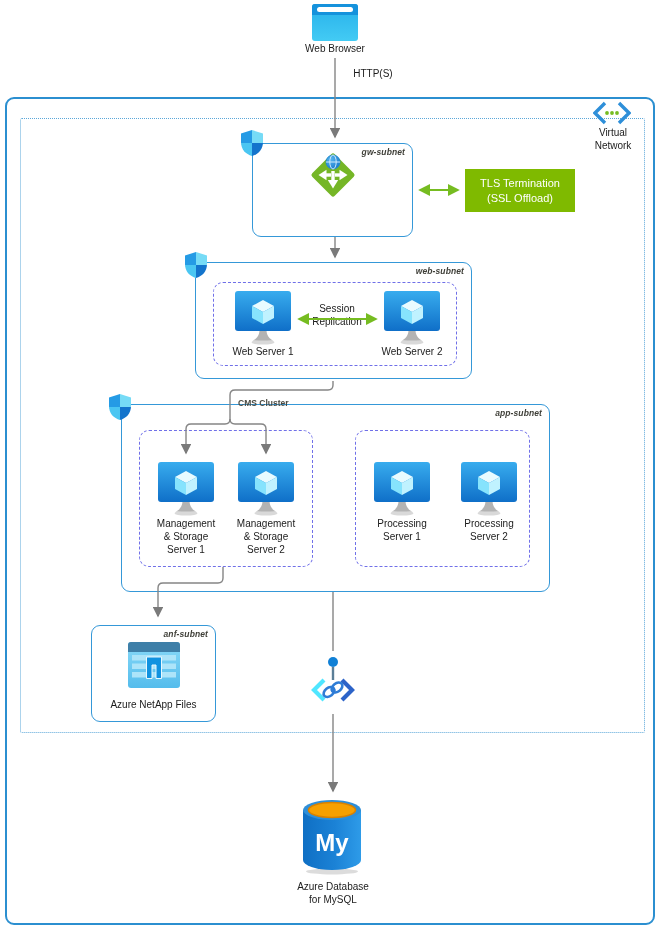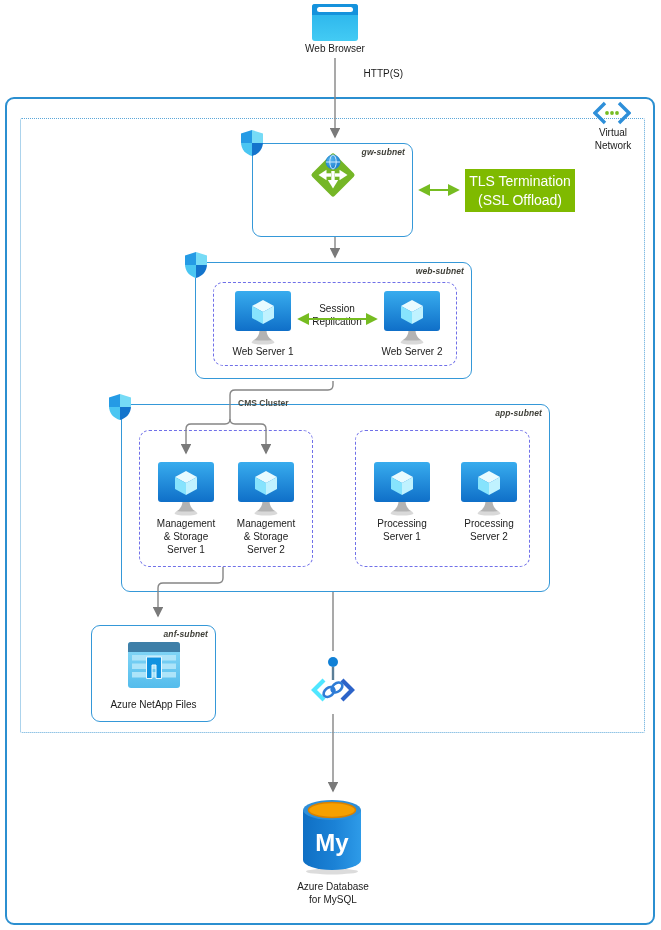--- a/index.html
+++ b/index.html
@@ -13,25 +13,25 @@
   .subnet-box{border:1.4px solid #3598d8;background:transparent;}
   .dashed-box{border:1.4px dashed #7070e8;border-radius:10px;}
   .subnet-label{
     position:absolute;top:3px;right:7px;font-size:8.5px;font-weight:600;
     color:#3f3f38;letter-spacing:.1px;
   }
   .lbl{
     position:absolute;font-size:10px;line-height:1.28;text-align:center;
     white-space:pre-line;color:#1b1b1b;z-index:45;
   }
-  .lbl-left{text-align:right;}
+  .lbl-left{text-align:center;}
   .cms-lbl{font-size:8.5px;font-weight:700;color:#4a4a42;z-index:46;}
   .tls-box{
     position:absolute;left:465px;top:169px;width:110px;height:43px;
-    background:#7fba00;color:#fff;font-size:14px;line-height:1.3;display:flex;
+    background:#7fba00;color:#fff;font-size:11px;line-height:1.3;display:flex;
     align-items:center;justify-content:center;text-align:center;white-space:pre-line;z-index:40;
   }
   svg.icon{position:absolute;z-index:40;}
   svg.wires{position:absolute;left:0;top:0;z-index:50;pointer-events:none;}
 </style>
 </head>
 <body>
 
 <div class="canvas">
 

